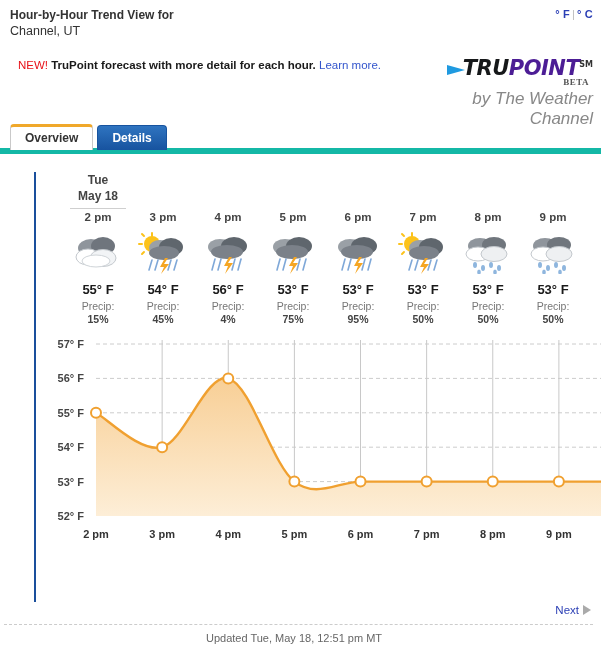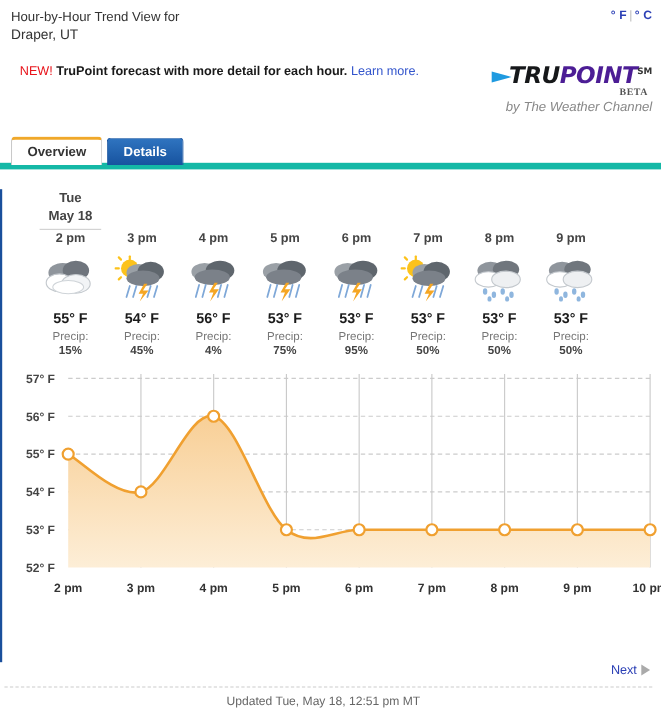--- a/index.html
+++ b/index.html
@@ -17,21 +17,21 @@
   }
 
   
   .header {
     position: relative;
     padding: 8px 10px 0 10px;
     height: 44px;
   }
   .title-line1 {
     font-size: 12px;
-    font-weight: normal;
+    font-weight: bold;
     color: #333;
     line-height: 15px;
   }
   .title-line2 {
     font-size: 12.5px;
     color: #333;
     line-height: 16px;
   }
   .unit-toggle {
     position: absolute;
@@ -117,21 +117,21 @@
   .logo-beta {
     font-family: Liberation Serif, serif;
     font-size: 9px;
     font-weight: bold;
     color: #555;
     letter-spacing: 0.5px;
     margin-top: -2px;
     margin-right: 4px;
   }
   .logo-by {
-    font-size: 12px;
+    font-size: 17px;
     font-style: italic;
     color: #888;
     margin-top: 2px;
   }
 
   
   .tabs {
     position: relative;
     height: 26px;
     margin-top: 8px;
@@ -168,20 +168,21 @@
     border-bottom: none;
     margin-left: 4px;
     z-index: 2;
   }
 
   
   .panel {
     border-left: 2px solid #1a4f9c;
     min-height: 430px;
     position: relative;
+    margin-left: 34px;
   }
 
   
   .forecast {
     position: relative;
     height: 160px;
     margin-top: 18px;
   }
   .day-head {
     position: absolute;
@@ -287,21 +288,21 @@
     text-align: center;
     font-size: 11px;
     color: #666;
   }
 </style>
 </head>
 <body>
 
 <div class="header">
   <div class="title-line1">Hour-by-Hour Trend View for</div>
-  <div class="title-line2">Draper, UT</div>
+  <div class="title-line2">Channel, UT</div>
   <div class="unit-toggle">
     <a href="#">° F</a><span class="sep">|</span><a href="#">° C</a>
   </div>
 </div>
 
 <div class="promo">
   <div class="promo-text">
     <span class="promo-new">NEW!</span>
     <span class="promo-msg">TruPoint forecast with more detail for each hour.</span>
     <a href="#" class="promo-link">Learn more.</a>

